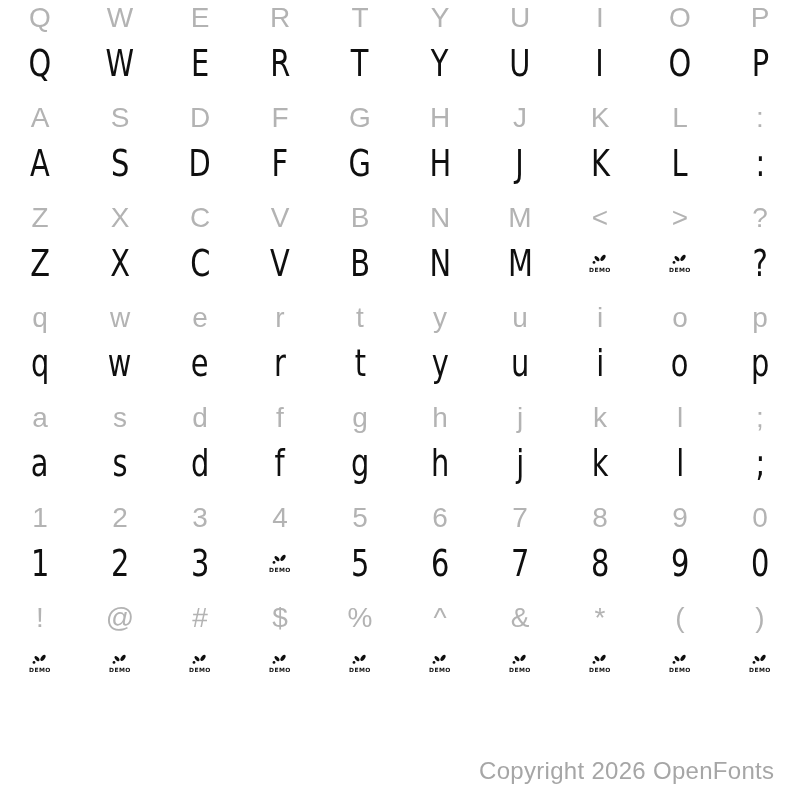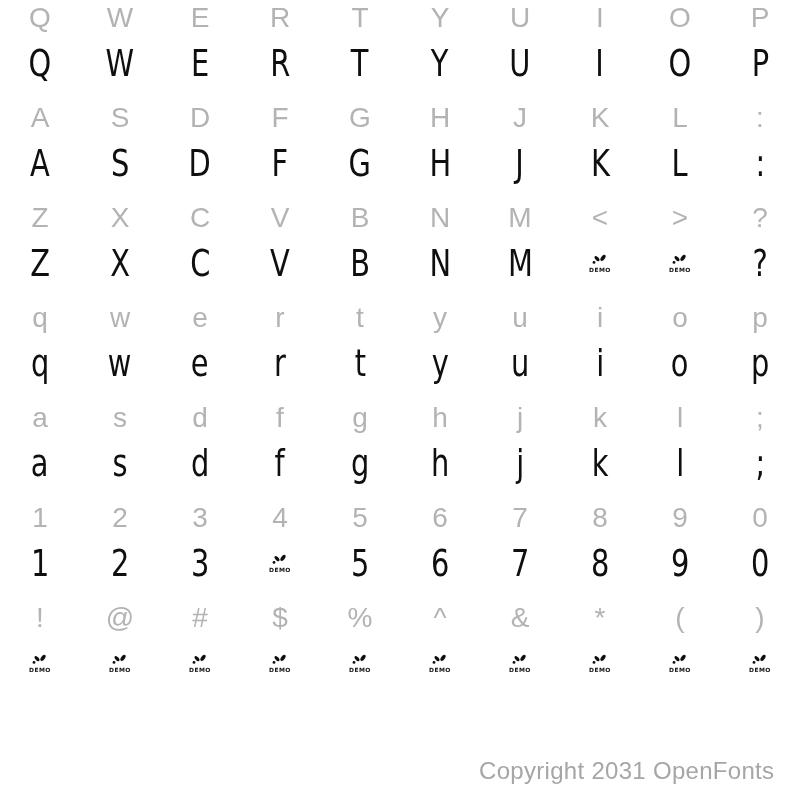--- a/index.html
+++ b/index.html
@@ -668,14 +668,14 @@
         <ellipse cx="11" cy="3.9" rx="1.9" ry="3.5" transform="rotate(36 11 3.9)"></ellipse>
         <circle cx="2" cy="8.4" r="1.4"></circle>
       </g>
     </svg>
     <span class="demo-label">DEMO</span>
   </span>
 </div>
         </div>
       </div>
     </div>
-  <div class="footer">Copyright 2031 OpenFonts</div>
+  <div class="footer">Copyright 2026 OpenFonts</div>
 </div>
 
 </body></html>

